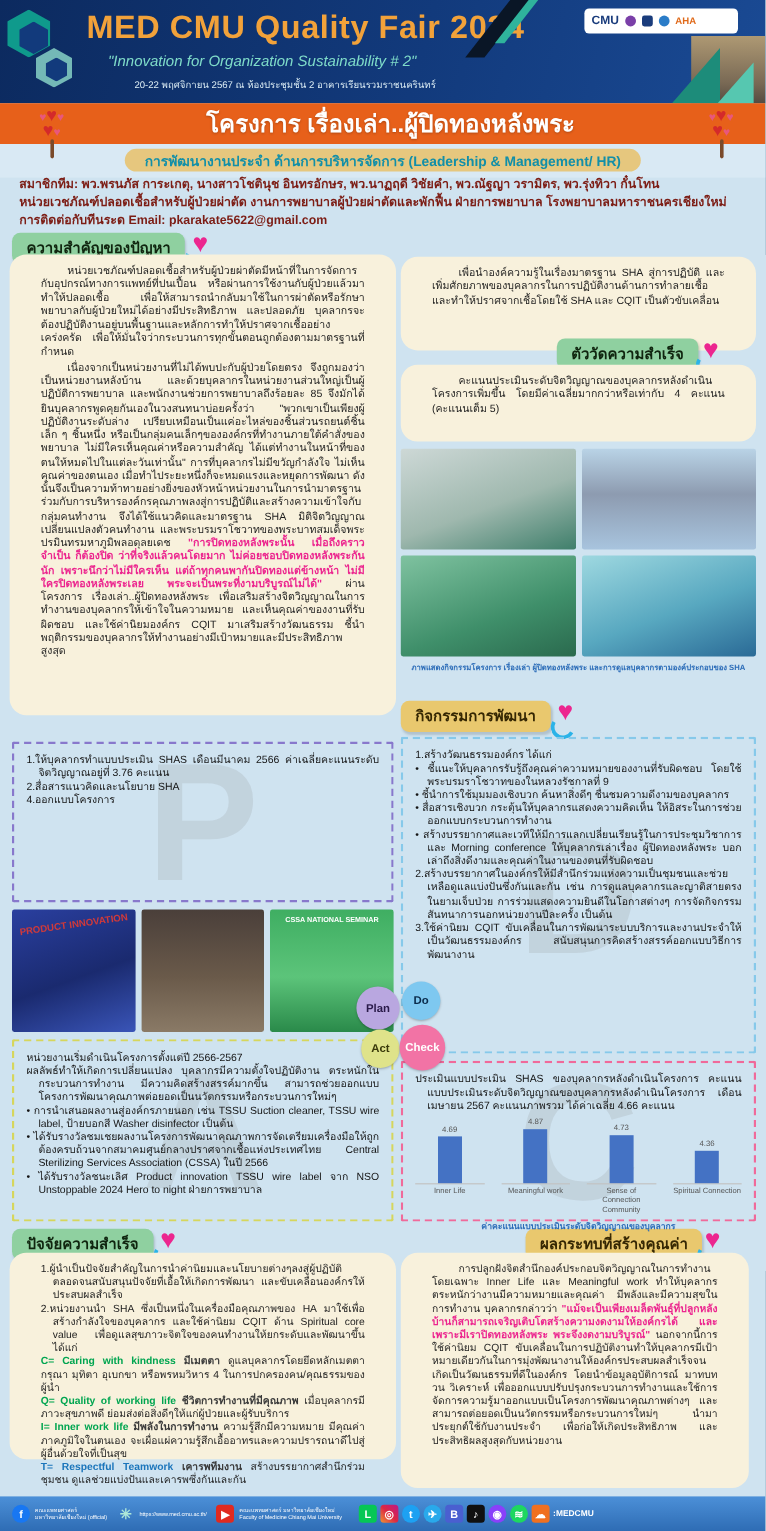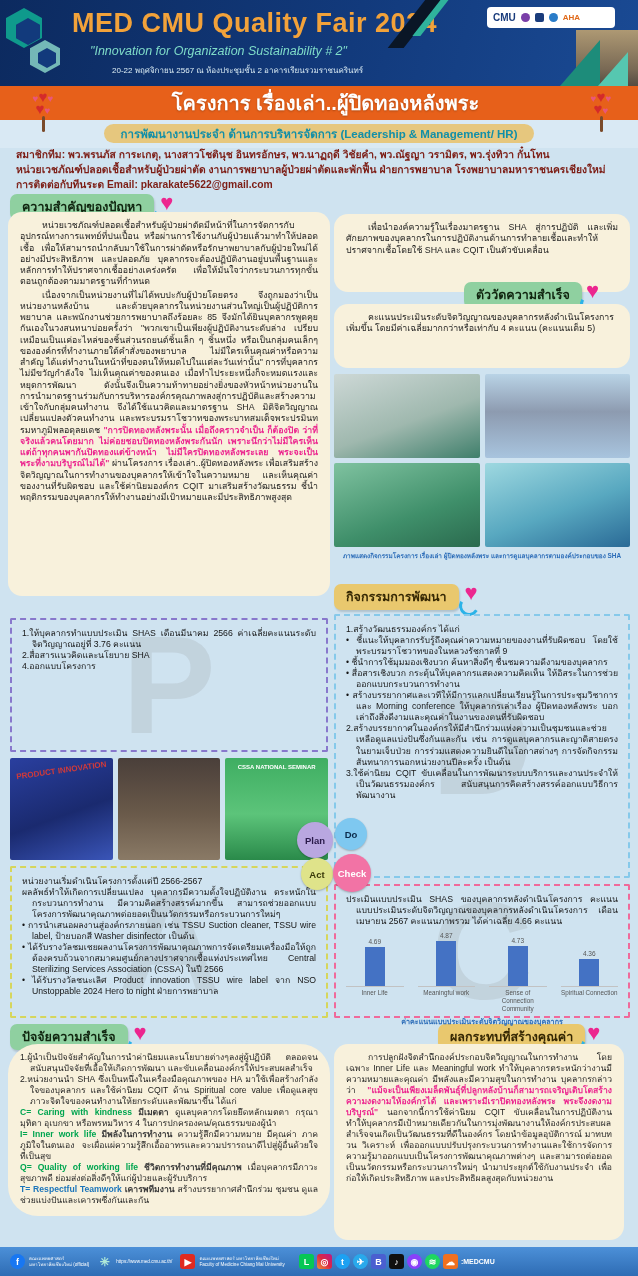--- a/index.html
+++ b/index.html
@@ -41,21 +41,21 @@
   
   .bubble{position:absolute;background:#8fd0a0;border-radius:7px;padding:3px 12px;
           font-size:12.5px;font-weight:bold;color:#10250f;box-shadow:1px 2px 2px rgba(0,0,0,.15);white-space:nowrap;}
   .bubble.yellow{background:#e9c86e;color:#352703;}
   .hh{position:absolute;width:26px;height:26px;}
   .hh .heart{position:absolute;left:6px;top:-6px;font-size:22px;color:#ec268f;font-weight:bold;}
   .hh .hand{position:absolute;left:0;top:10px;width:14px;height:14px;border:3px solid #2bb3e8;border-radius:50%;
             border-top-color:transparent;border-right-color:transparent;transform:rotate(-15deg);}
 
   
-  .cream{position:absolute;background:#f8f1dc;border-radius:14px;padding:8px 12px;box-sizing:border-box;
+  .cream{position:absolute;background:#f8f1dc;border-radius:14px;padding:8px 26px;box-sizing:border-box;
          font-size:8.8px;line-height:1.28;color:#1d1d1d;text-align:justify;}
   .cream p{margin:0 0 2px 0;text-indent:22px;}
   .pink{color:#ec268f;font-weight:bold;}
 
   
   .dashed{position:absolute;border:2px dashed;border-radius:2px;padding:8px 10px;box-sizing:border-box;
           font-size:8.7px;line-height:1.27;color:#151515;text-align:justify;}
   .dashed .wm{position:absolute;inset:0;display:flex;align-items:center;justify-content:center;
               font-size:140px;font-weight:bold;color:rgba(140,140,140,.18);pointer-events:none;}
   .li{padding-left:10px;text-indent:-10px;margin:0;position:relative;z-index:1;}
@@ -291,26 +291,26 @@
     <div class="chart-cap">ค่าคะแนนแบบประเมินระดับจิตวิญญาณของบุคลากร</div>
   </div>
 
   <div class="bubble" style="left:10px;top:1024px;">
     <span>ปัจจัยความสำเร็จ</span>
     <span class="hh" style="right:-26px;top:2px;">
         <i class="heart">♥</i>
         <i class="hand"></i>
       </span>
   </div>
-  <div class="cream" style="left:8px;top:1044px;width:322px;height:172px;font-size:8.6px;border-radius:30px;">
+  <div class="cream" style="left:8px;top:1044px;width:322px;height:172px;font-size:8.6px;">
     <div class="li">1.ผู้นำเป็นปัจจัยสำคัญในการนำค่านิยมและนโยบายต่างๆลงสู่ผู้ปฏิบัติ ตลอดจนสนับสนุนปัจจัยที่เอื้อให้เกิดการพัฒนา และขับเคลื่อนองค์กรให้ประสบผลสำเร็จ</div>
     <div class="li">2.หน่วยงานนำ SHA ซึ่งเป็นหนึ่งในเครื่องมือคุณภาพของ HA มาใช้เพื่อสร้างกำลังใจของบุคลากร และใช้ค่านิยม CQIT ด้าน Spiritual core value เพื่อดูแลสุขภาวะจิตใจของคนทำงานให้ยกระดับและพัฒนาขึ้น ได้แก่</div>
     <div><span class="cqit-g">C= Caring with kindness</span> <span class="cqit-w">มีเมตตา</span> <span>ดูแลบุคลากรโดยยึดหลักเมตตา กรุณา มุทิตา อุเบกขา  หรือพรหมวิหาร 4 ในการปกครองคน/คุณธรรมของผู้นำ</span></div>
+    <div><span class="cqit-g">Q= Quality of working life</span> <span class="cqit-w">ชีวิตการทำงานที่มีคุณภาพ</span> <span>เมื่อบุคลากรมีภาวะสุขภาพดี ย่อมส่งต่อสิ่งดีๆให้แก่ผู้ป่วยและผู้รับบริการ</span></div>
     <div><span class="cqit-g">I=  Inner work life</span> <span class="cqit-w">มีพลังในการทำงาน</span> <span>ความรู้สึกมีความหมาย มีคุณค่า ภาคภูมิใจในตนเอง จะเผื่อแผ่ความรู้สึกเอื้ออาทรและความปรารถนาดีไปสู่ผู้อื่นด้วยใจที่เป็นสุข</span></div>
-    <div><span class="cqit-g">Q= Quality of working life</span> <span class="cqit-w">ชีวิตการทำงานที่มีคุณภาพ</span> <span>เมื่อบุคลากรมีภาวะสุขภาพดี ย่อมส่งต่อสิ่งดีๆให้แก่ผู้ป่วยและผู้รับบริการ</span></div>
     <div><span class="cqit-b">T= Respectful Teamwork</span> <span class="cqit-w">เคารพทีมงาน</span> <span>สร้างบรรยากาศสำนึกร่วม ชุมชน ดูแลช่วยแบ่งปันและเคารพซึ่งกันและกัน</span></div>
   </div>
 
   <div class="bubble yellow" style="left:438px;top:1024px;">
     <span>ผลกระทบที่สร้างคุณค่า</span>
     <span class="hh" style="right:-22px;top:2px;">
         <i class="heart">♥</i>
         <i class="hand"></i>
       </span>
   </div>

